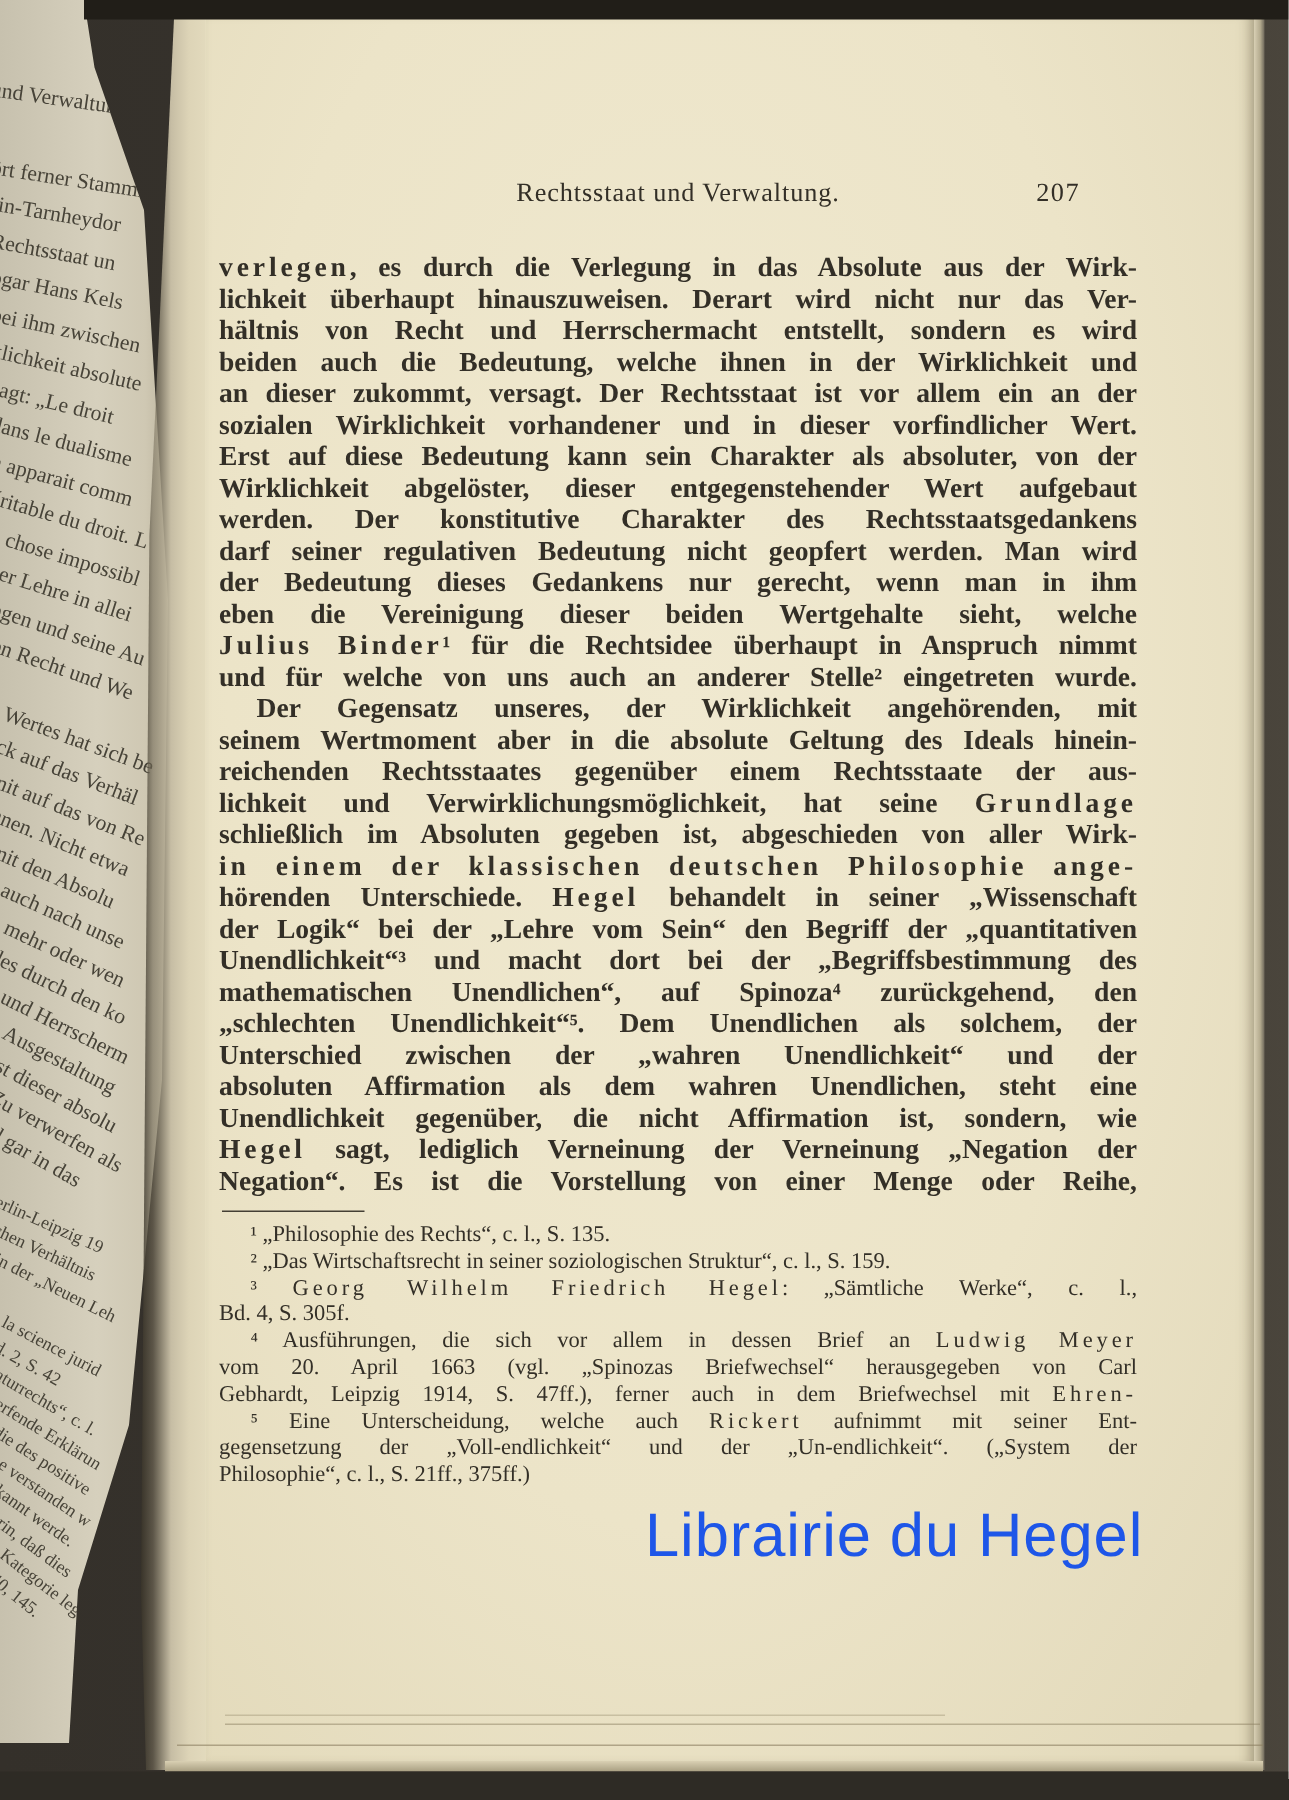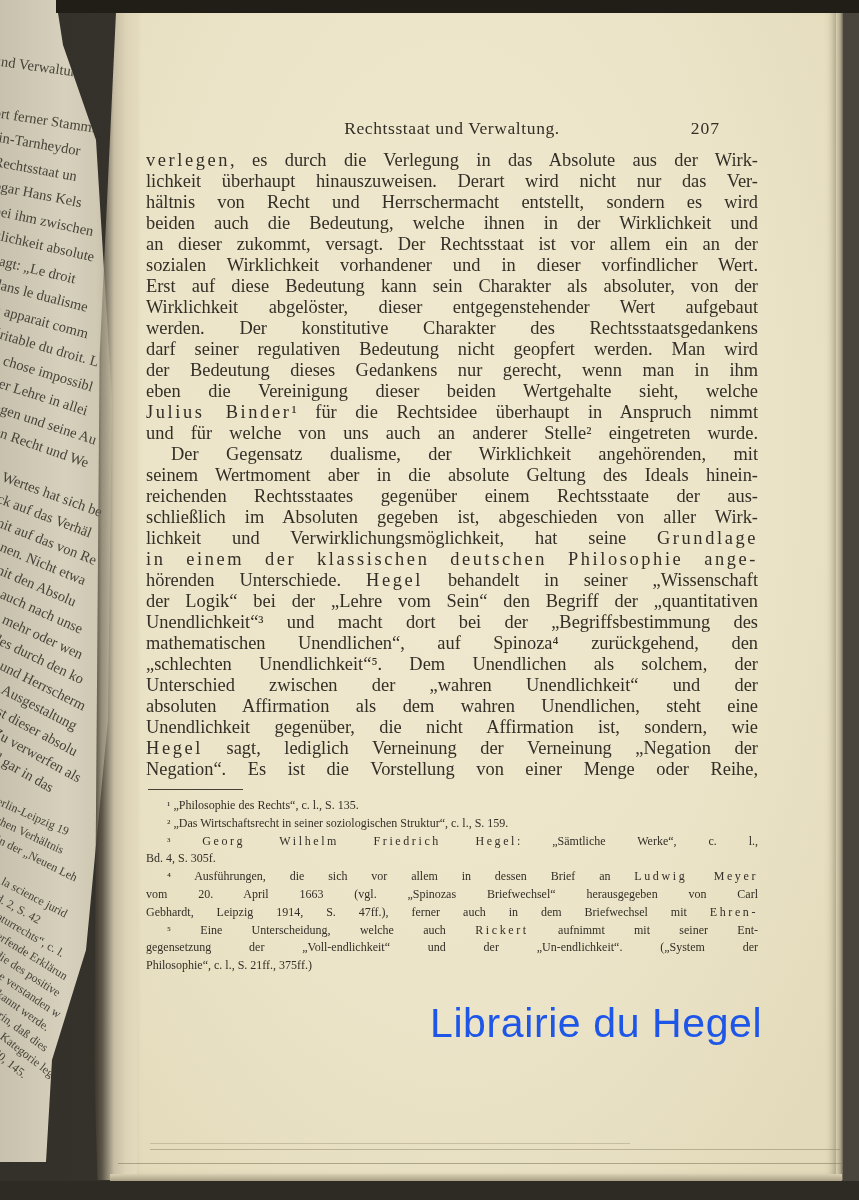--- a/index.html
+++ b/index.html
@@ -33,30 +33,30 @@
   .right-edge{position:absolute;left:836px;top:8px;width:7px;height:1172px;z-index:5;
     background:linear-gradient(90deg,#d8cfb4,#b3aa8e 60%,#6d675a);}
   .stack-line{position:absolute;z-index:5;height:1px;background:rgba(140,128,98,.5);}
   .sl1{left:150px;top:1149px;width:690px;}
   .sl2{left:118px;top:1163px;width:724px;background:rgba(140,128,98,.62);}
   .sl3{left:150px;top:1143px;width:480px;background:rgba(140,128,98,.35);}
   .bottom-lip{position:absolute;left:110px;top:1174px;width:732px;height:7px;z-index:5;
     background:linear-gradient(180deg,#d9d0b3,#a99f82);}
   
   .text-block{position:absolute;left:146px;top:118px;width:612px;z-index:7;color:#332f27;}
-  .page-header{position:relative;height:22px;margin-bottom:10px;}
+  .page-header{position:relative;height:22px;margin-bottom:28px;}
   .page-header .title{display:block;text-align:center;font-size:17.5px;letter-spacing:.6px;}
   .page-header .pnum{position:absolute;right:38px;top:0;font-size:17.5px;letter-spacing:1px;}
   .body-lines{font-size:18.4px;}
-  .line{height:21px;line-height:21px;text-align:justify;text-align-last:justify;}
+  .line{height:21px;line-height:21px;text-align:justify;text-align-last:justify;font-weight:bold;}
   .line.indent{text-indent:25px;}
   .sp{letter-spacing:2.6px;}
   .fnref{font-size:.95em;}
   .separator{width:95px;border-top:1.4px solid #443f34;margin:9px 0 7px 2px;}
-  .footnotes{font-size:12px;}
+  .footnotes{font-size:15px;}
   .fline{height:17.8px;line-height:17.8px;text-align:justify;text-align-last:justify;}
   .fline.indent{text-indent:21px;}
   .fline.nojust{text-align-last:left;}
   
   .watermark{
     position:absolute;left:430px;top:1000px;z-index:9;
     font-family:"Liberation Sans","DejaVu Sans",sans-serif;
     font-size:41px;letter-spacing:.6px;white-space:nowrap;
   }
 </style>
@@ -129,25 +129,25 @@
       <div class="line">an dieser zukommt, versagt. Der Rechtsstaat ist vor allem ein an der</div>
       <div class="line">sozialen Wirklichkeit vorhandener und in dieser vorfindlicher Wert.</div>
       <div class="line">Erst auf diese Bedeutung kann sein Charakter als absoluter, von der</div>
       <div class="line">Wirklichkeit abgelöster, dieser entgegenstehender Wert aufgebaut</div>
       <div class="line">werden. Der konstitutive Charakter des Rechtsstaatsgedankens</div>
       <div class="line">darf seiner regulativen Bedeutung nicht geopfert werden. Man wird</div>
       <div class="line">der Bedeutung dieses Gedankens nur gerecht, wenn man in ihm</div>
       <div class="line">eben die Vereinigung dieser beiden Wertgehalte sieht, welche</div>
       <div class="line"><span class="sp">Julius Binder</span><span class="fnref">¹</span> für die Rechtsidee überhaupt in Anspruch nimmt</div>
       <div class="line">und für welche von uns auch an anderer Stelle<span class="fnref">²</span> eingetreten wurde.</div>
-      <div class="line indent">Der Gegensatz dualisme, der Wirklichkeit angehörenden, mit</div>
+      <div class="line indent">Der Gegensatz unseres, der Wirklichkeit angehörenden, mit</div>
       <div class="line">seinem Wertmoment aber in die absolute Geltung des Ideals hinein-</div>
       <div class="line">reichenden Rechtsstaates gegenüber einem Rechtsstaate der aus-</div>
+      <div class="line">lichkeit und Verwirklichungsmöglichkeit, hat seine <span class="sp">Grundlage</span></div>
       <div class="line">schließlich im Absoluten gegeben ist, abgeschieden von aller Wirk-</div>
-      <div class="line">lichkeit und Verwirklichungsmöglichkeit, hat seine <span class="sp">Grundlage</span></div>
       <div class="line"><span class="sp">in einem der klassischen deutschen Philosophie ange-</span></div>
       <div class="line">hörenden Unterschiede. <span class="sp">Hegel</span> behandelt in seiner „Wissenschaft</div>
       <div class="line">der Logik“ bei der „Lehre vom Sein“ den Begriff der „quantitativen</div>
       <div class="line">Unendlichkeit“<span class="fnref">³</span> und macht dort bei der „Begriffsbestimmung des</div>
       <div class="line">mathematischen Unendlichen“, auf Spinoza<span class="fnref">⁴</span> zurückgehend, den</div>
       <div class="line">„schlechten Unendlichkeit“<span class="fnref">⁵</span>. Dem Unendlichen als solchem, der</div>
       <div class="line">Unterschied zwischen der „wahren Unendlichkeit“ und der</div>
       <div class="line">absoluten Affirmation als dem wahren Unendlichen, steht eine</div>
       <div class="line">Unendlichkeit gegenüber, die nicht Affirmation ist, sondern, wie</div>
       <div class="line"><span class="sp">Hegel</span> sagt, lediglich Verneinung der Verneinung „Negation der</div>

